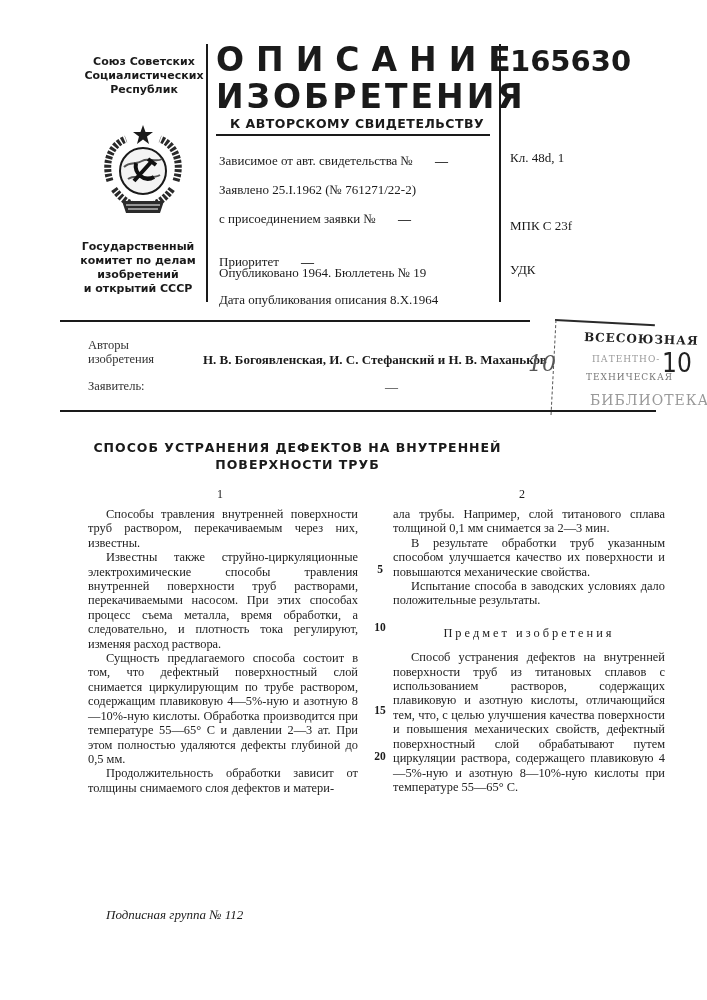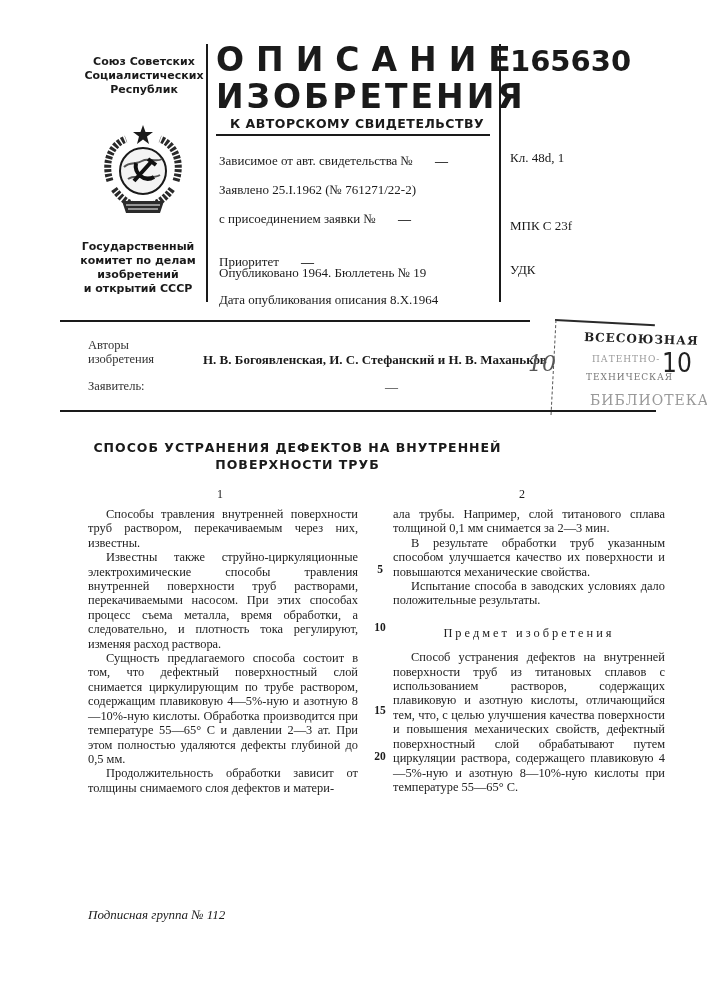--- a/index.html
+++ b/index.html
@@ -47,21 +47,21 @@
 
     .col { font-size: 12.4px; line-height: 14.4px; text-align: justify; color: #222; }
     .col p { margin: 0; text-indent: 18px; }
     .col p.noindent { text-indent: 0; }
     .col-left { left: 88px; top: 507px; width: 270px; }
     .col-right { left: 393px; top: 507px; width: 272px; }
     .col .section-heading { text-align: center; letter-spacing: 3px; text-indent: 0; margin: 18px 0 10px 0; }
 
     .lineno { left: 370px; font-size: 11.5px; font-weight: bold; width: 20px; text-align: center; }
 
-    .footer-note { left: 88px; top: 907px; font-style: italic; font-size: 13px; }
+    .footer-note { left: 106px; top: 907px; font-style: italic; font-size: 13px; }
   </style>
 </head>
 <body>
 
 <div class="abs union">
   <div>Союз Советских</div>
   <div>Социалистических</div>
   <div>Республик</div>
 </div>
 

